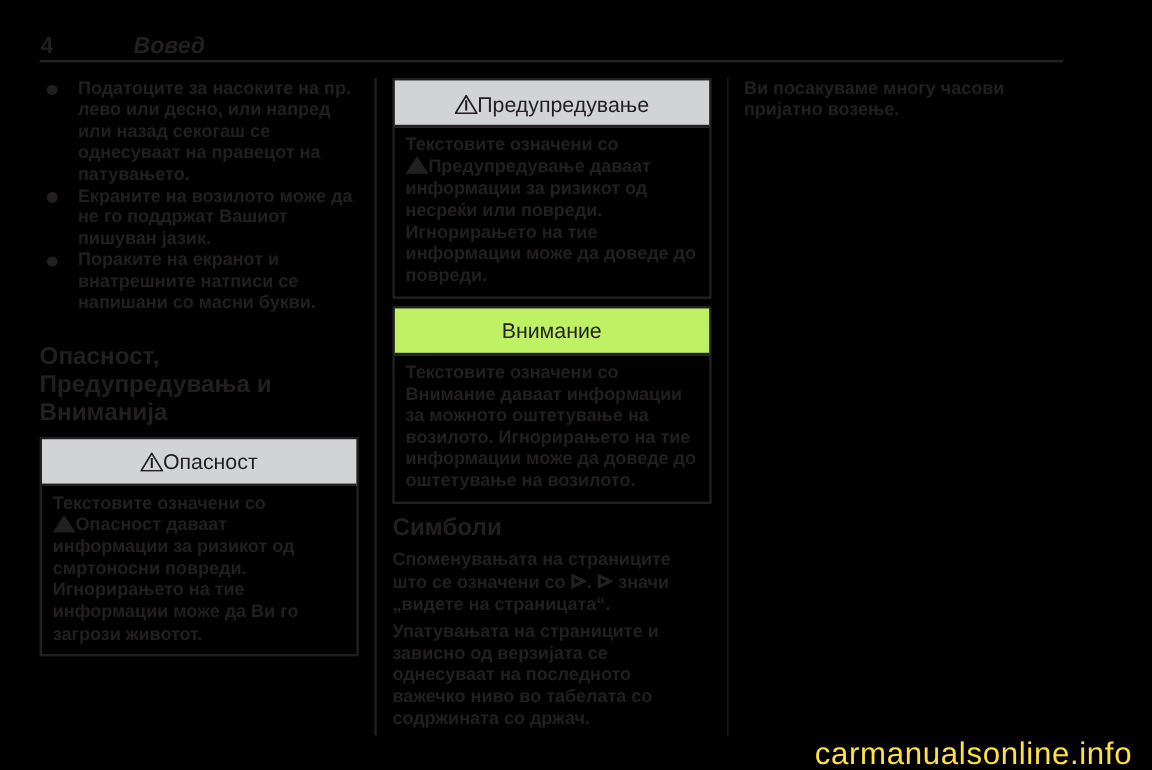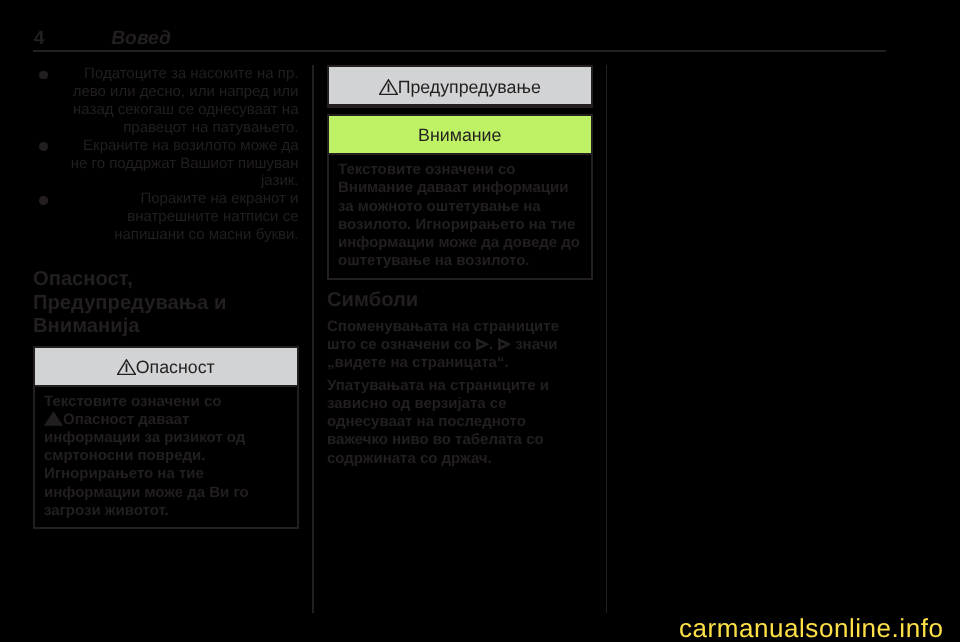--- a/index.html
+++ b/index.html
@@ -26,21 +26,21 @@
   .col3{left:620px;}
   .vrule{position:absolute;top:65px;width:1.5px;height:548px;background:#231f20;}
   .v1{left:312.2px;}
   .v2{left:605.8px;}
 
   
   .bodytxt{font-size:15px;line-height:18.1px;font-weight:bold;margin:0;max-width:258px;}
   .bodytxt + .bodytxt{margin-top:5px;}
   ul.blist{list-style:none;margin:0;padding:0;}
   ul.blist li{position:relative;padding-left:32px;margin:0;
-              font-size:15px;line-height:17.9px;font-weight:normal;text-align:right;}
+              font-size:15px;line-height:17.9px;font-weight:bold;}
   ul.blist li .bul{position:absolute;left:6.4px;top:5.6px;width:8.6px;height:8.6px;
                    border-radius:50%;background:#231f20;}
   h2.sect{font-size:20.2px;line-height:23.6px;font-weight:bold;margin:24px 0 6.8px 0;}
   h2.sect.after-box{margin-top:9.3px;margin-bottom:5.5px;}
 
   
   .wbox{border:2.3px solid #231f20;margin:0 0 5.9px 0;}
   .wbox .whead{background:#d1d3d4;text-align:center;font-size:17.8px;
                line-height:22px;padding:8.5px 0 6.6px 0;border-bottom:2.3px solid #231f20;}
   .wbox .whead.plain{background:#bef264;}
@@ -92,31 +92,35 @@
   </div>
 
   <div class="col col2">
     <div class="wbox">
       <div class="whead">
         <span class="tri"><svg viewBox="0 0 19 16" width="19" height="16" aria-hidden="true">
               <path d="M9.5 0.8 L18.4 15.4 L0.6 15.4 Z" fill="none" stroke="#231f20" stroke-width="1.45" stroke-linejoin="miter"></path>
               <path d="M9.5 4.6 L9.5 13.1" stroke="#231f20" stroke-width="1.7" fill="none"></path>
             </svg></span><span>Предупредување</span>
       </div>
+      <div class="wbody"><span>Текстовите означени со </span><span class="nb"><span class="tri tri-b"><svg viewBox="0 0 19 15" width="19" height="15" aria-hidden="true">
+                <path d="M9.5 0.6 L18.7 14.6 L0.3 14.6 Z" fill="currentColor" stroke="currentColor" stroke-width="0.6" stroke-linejoin="miter"></path>
+              </svg></span><span>Предупредување</span></span><span> даваат информации за ризикот од несреќи или повреди. Игнорирањето на тие информации може да доведе до повреди.</span></div>
     </div>
     <div class="wbox">
       <div class="whead plain">Внимание</div>
       <div class="wbody">Текстовите означени со Внимание даваат информации за можното оштетување на возилото. Игнорирањето на тие информации може да доведе до оштетување на возилото.</div>
     </div>
     <h2 class="sect after-box">Симболи</h2>
     <p class="bodytxt"><span>Споменувањата на страниците што се означени со </span><span class="ptri"><svg viewBox="0 0 13.6 12.6" width="13.6" height="12.6" aria-hidden="true">
             <path d="M2.4 1.9 L11.6 6.3 L2.4 10.7 Z" fill="none" stroke="currentColor" stroke-width="2.6" stroke-linejoin="miter"></path>
           </svg></span><span>. </span><span class="ptri"><svg viewBox="0 0 13.6 12.6" width="13.6" height="12.6" aria-hidden="true">
             <path d="M2.4 1.9 L11.6 6.3 L2.4 10.7 Z" fill="none" stroke="currentColor" stroke-width="2.6" stroke-linejoin="miter"></path>
           </svg></span><span> значи „видете на страницата“.</span></p>
     <p class="bodytxt">Упатувањата на страниците и зависно од верзијата се однесуваат на последното важечко ниво во табелата со содржината со држач.</p>
   </div>
 
   <div class="col col3">
+    <p class="bodytxt">Ви посакуваме многу часови пријатно возење.</p>
   </div>
 
   <div class="wm">carmanualsonline.info</div>
 </div>
 
 </body></html>

